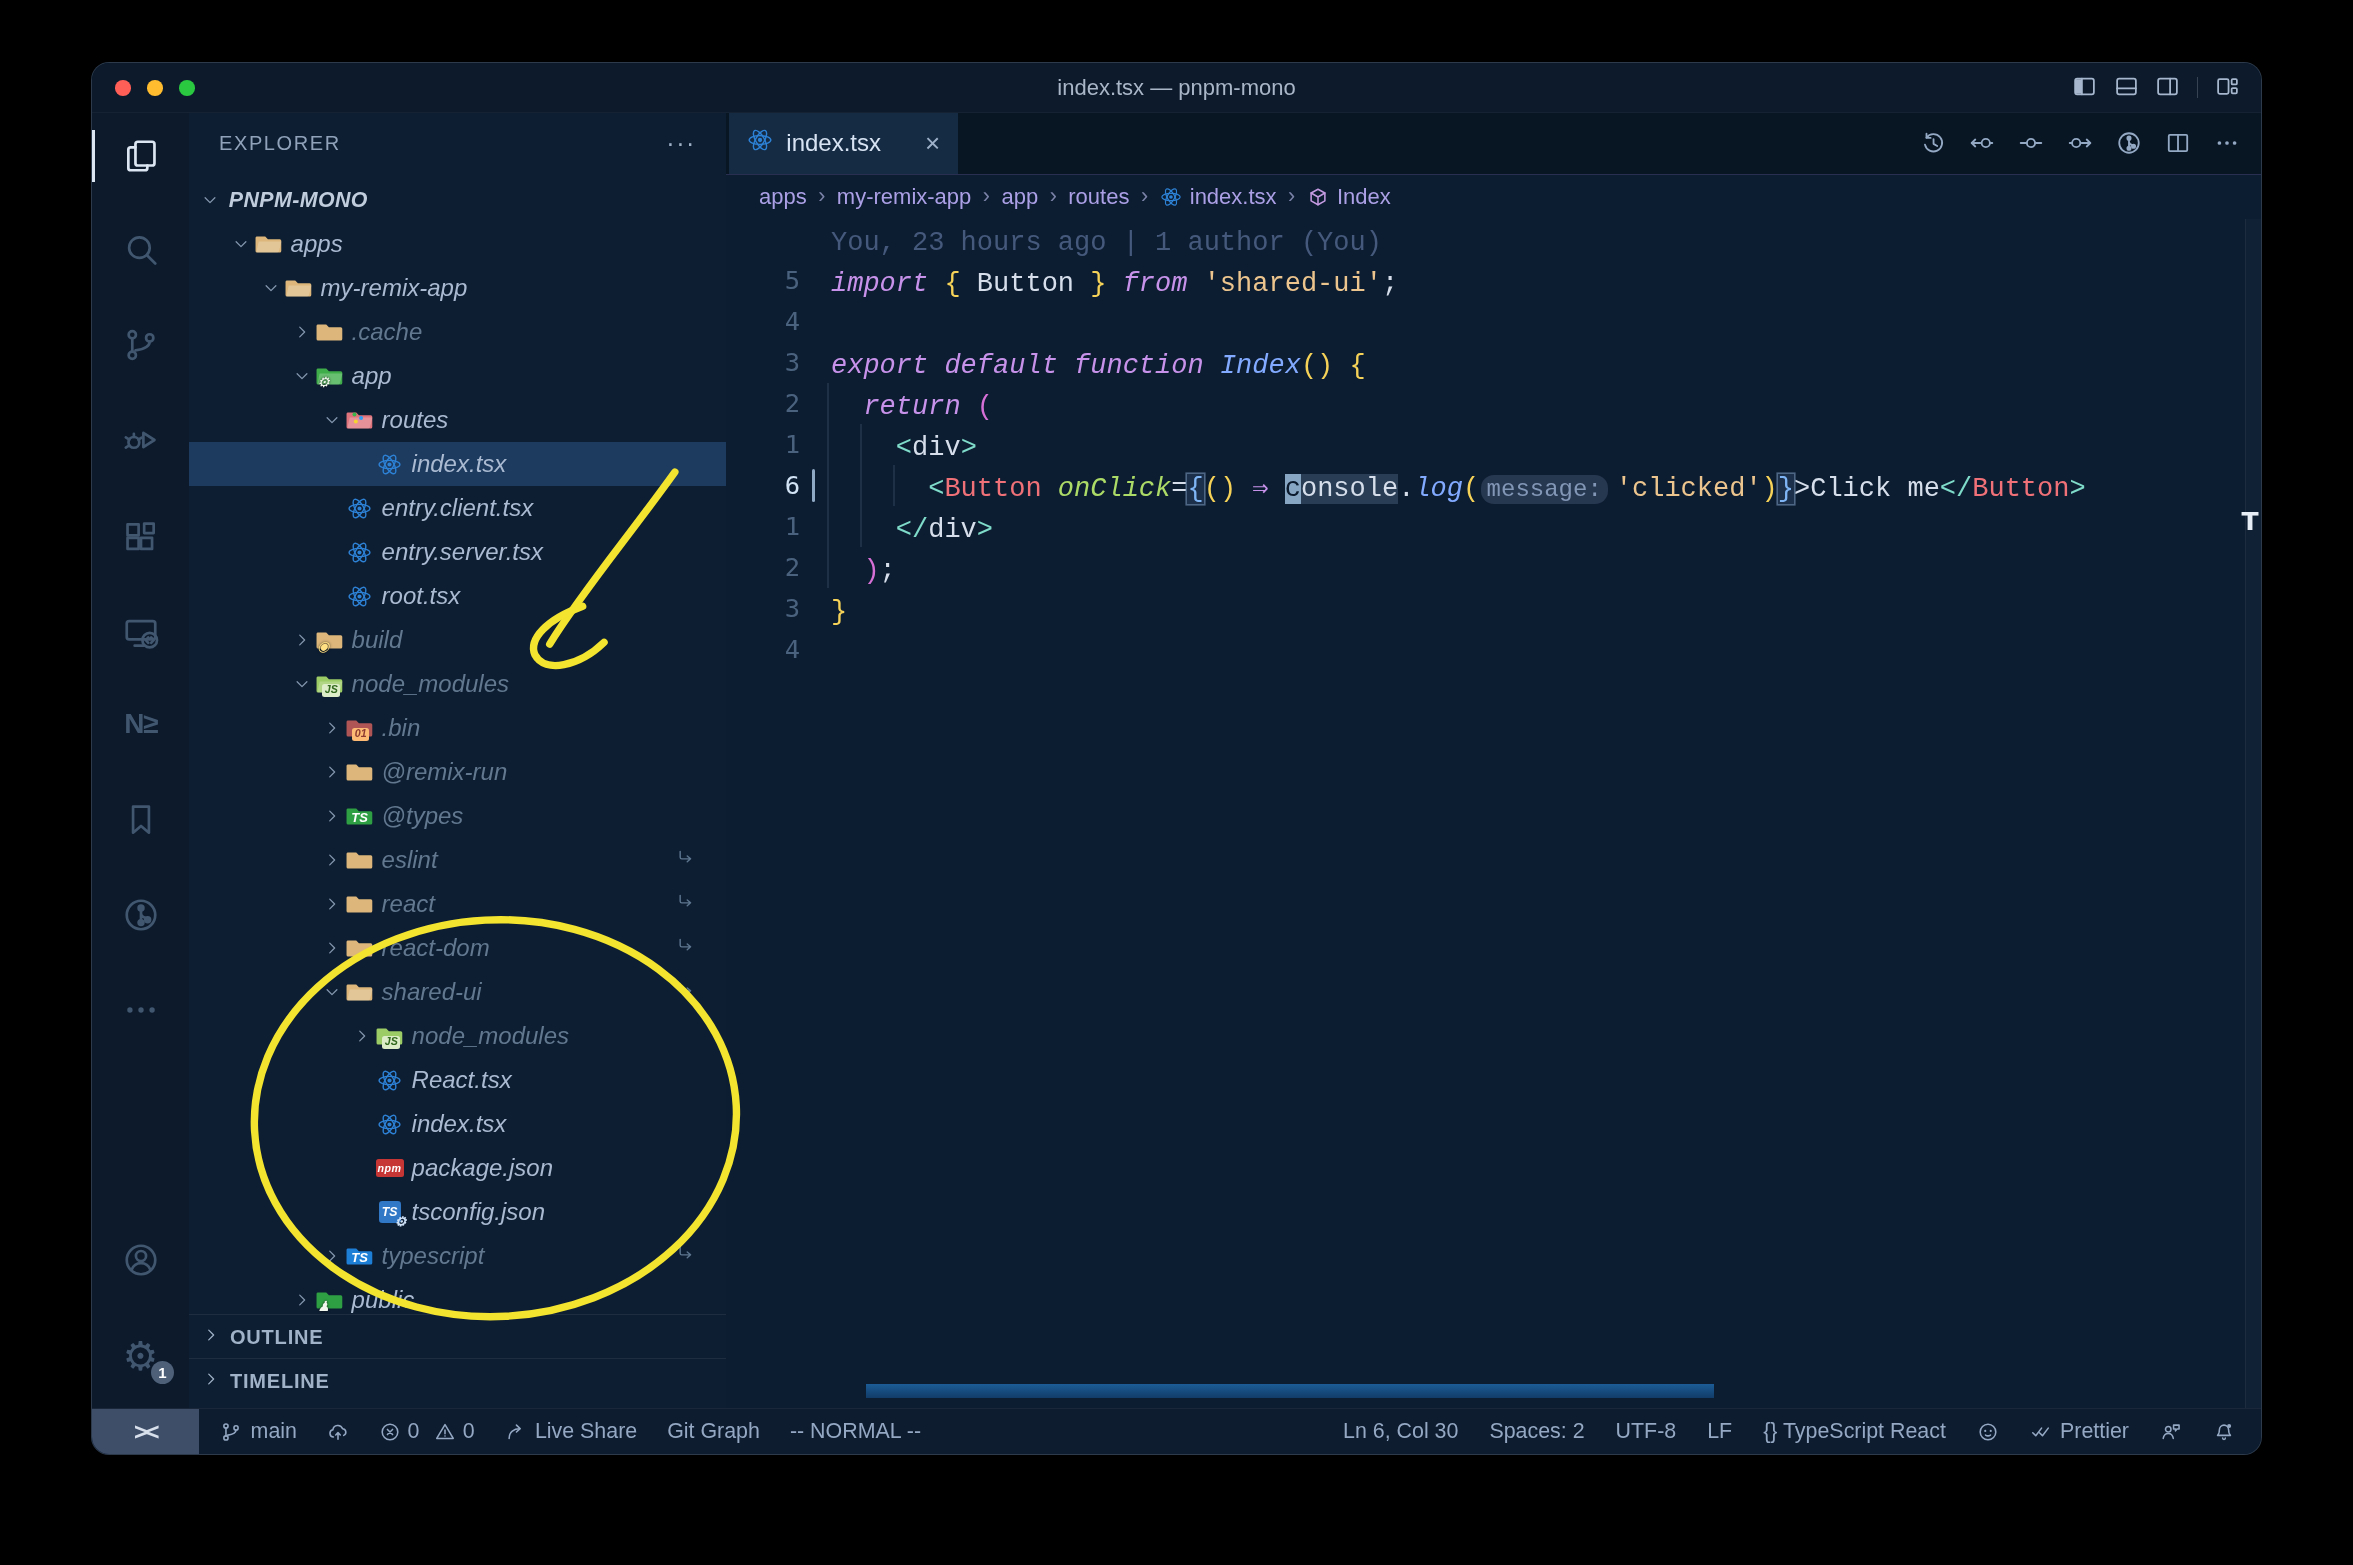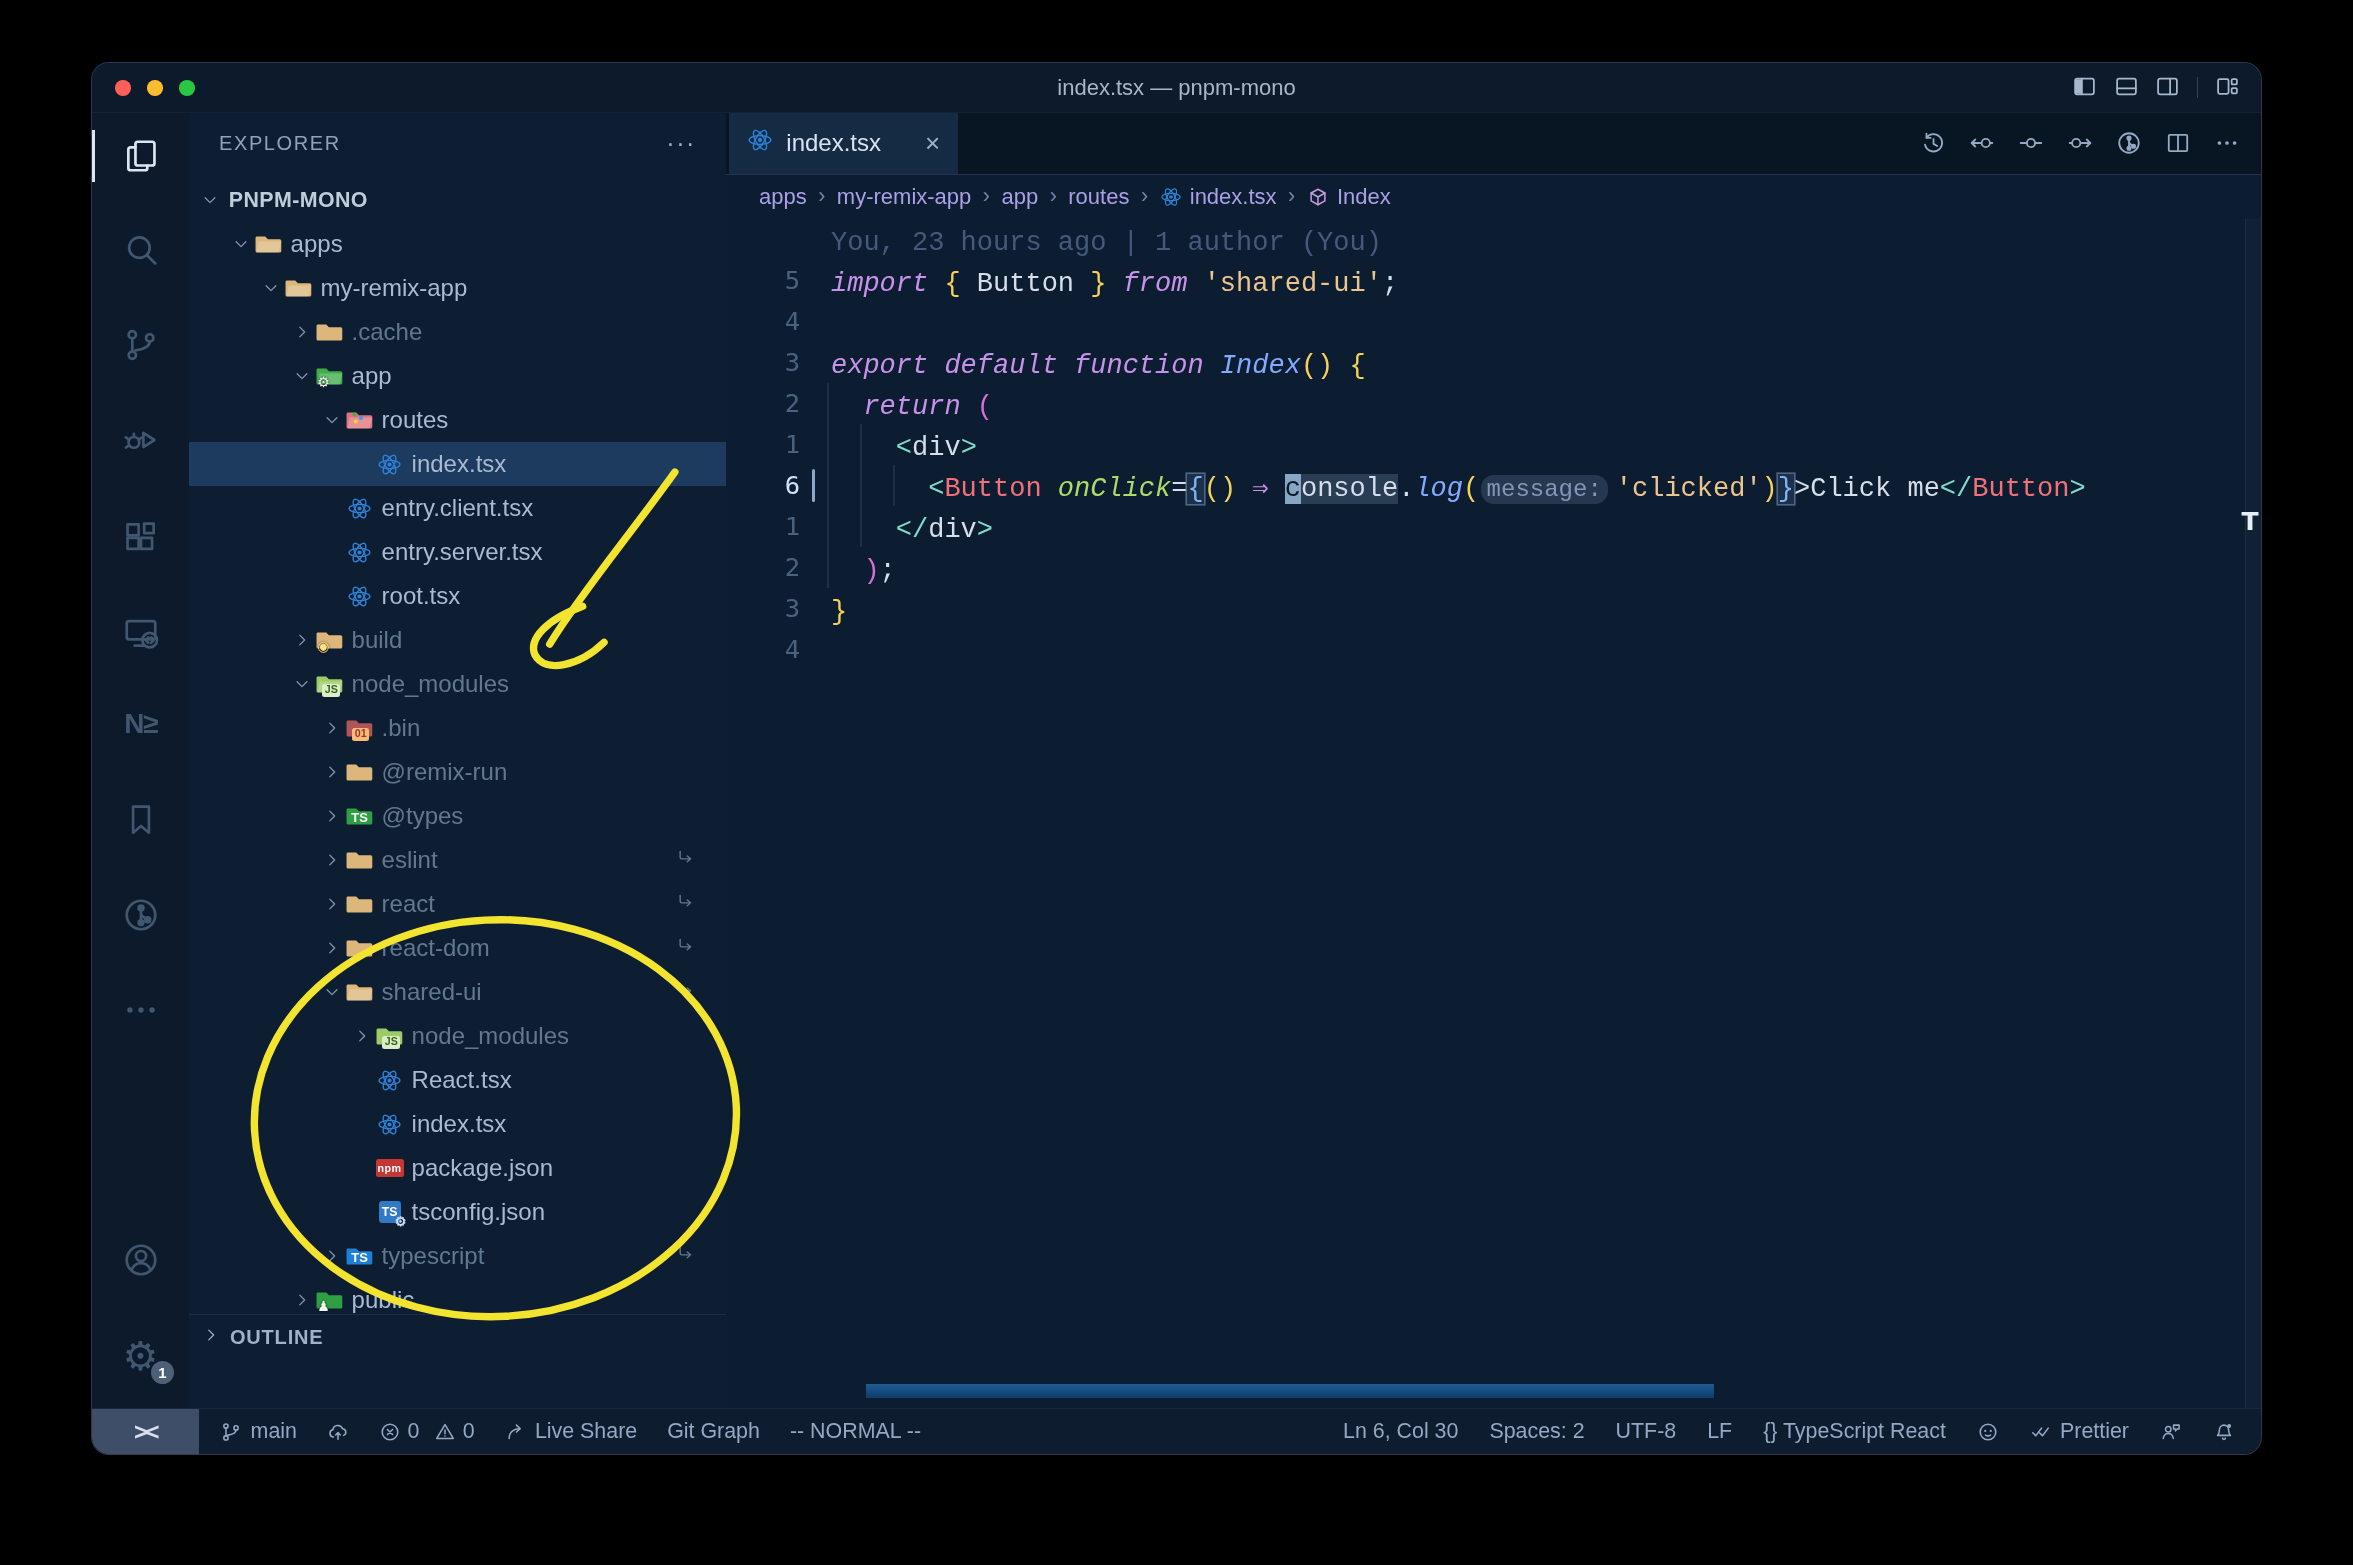--- a/index.html
+++ b/index.html
@@ -19,21 +19,21 @@
   .act-item.active{color:#dce6f2;}
   .act-item.active::before{content:"";position:absolute;left:0;top:15px;bottom:15px;width:2.5px;background:#dce6f2;}
   .act-item .nx{font-size:28px;font-weight:bold;letter-spacing:-1.6px;}
   .act-item .gear{font-size:40px;line-height:1;}
   .act-badge{position:absolute;right:15px;bottom:13px;min-width:23px;height:23px;border-radius:11.5px;background:#4d6078;color:#fff;
     font-size:15px;line-height:23px;text-align:center;font-weight:bold;}
   
   .sidebar{position:absolute;left:97px;top:49px;width:537px;bottom:45px;background:var(--sidebar-bg);border-right:0.8px solid rgba(255,255,255,0.04);}
   .sidebar-header{height:62px;display:flex;align-items:center;justify-content:space-between;padding:0 30px;color:#8fa2b9;font-size:20px;letter-spacing:1.6px;}
   .sb-menu{font-size:25px;letter-spacing:1.6px;color:#9db0c6;cursor:pointer;}
-  .tree{position:absolute;top:66px;left:0;right:0;}
+  .tree{position:absolute;top:66px;left:0;right:0;font-style:italic;}
   .tree-row{height:44px;display:flex;align-items:center;font-size:24px;color:var(--tree-text);position:relative;cursor:pointer;}
   .tree-row.dim{color:var(--tree-dim);}
   .tree-row.selected{background:var(--select-bg);}
   .tree-row.root-row{font-weight:bold;font-size:21.4px;letter-spacing:0.4px;color:#c0cddd;}
   .t-arrow{width:25px;flex:none;display:flex;align-items:center;justify-content:center;color:#8296ad;}
   .t-icon{width:31px;flex:none;display:flex;align-items:center;justify-content:center;position:relative;}
   .t-label{margin-left:6.6px;white-space:nowrap;}
   .t-sym{position:absolute;right:30px;color:#5d768f;}
   .badge{position:absolute;pointer-events:none;}
   .badge.center{left:0;right:0;bottom:1.6px;text-align:center;font-weight:bold;color:#fff;font-size:13px;font-family:"Liberation Sans",sans-serif;}
@@ -582,20 +582,26 @@
           </span>
           <span class="t-label">public</span>
         </div>
       </div>
     <div class="panel-section outline" id="outlineSection">
       <span class="sec-chev"><svg width="18" height="18" viewBox="0 0 24 24" fill="none" stroke="currentColor" stroke-width="1.7" stroke-linecap="round" stroke-linejoin="round">
             <path d="M9 5.5 L15.5 12 L9 18.5"></path>
           </svg></span>
       <span>OUTLINE</span>
     </div>
+    <div class="panel-section timeline" id="timelineSection">
+      <span class="sec-chev"><svg width="18" height="18" viewBox="0 0 24 24" fill="none" stroke="currentColor" stroke-width="1.7" stroke-linecap="round" stroke-linejoin="round">
+            <path d="M9 5.5 L15.5 12 L9 18.5"></path>
+          </svg></span>
+      <span>TIMELINE</span>
+    </div>
   </div>
 
   <div class="editor-area">
     <div class="tabbar">
       <div class="tab">
         <span id="tabIcon"><svg width="26" height="26" viewBox="0 0 24 24" fill="none">
               <g stroke="#2d82d6" stroke-width="1.3">
                 <ellipse cx="12" cy="12" rx="10" ry="4"></ellipse>
                 <ellipse cx="12" cy="12" rx="10" ry="4" transform="rotate(60 12 12)"></ellipse>
                 <ellipse cx="12" cy="12" rx="10" ry="4" transform="rotate(120 12 12)"></ellipse>

